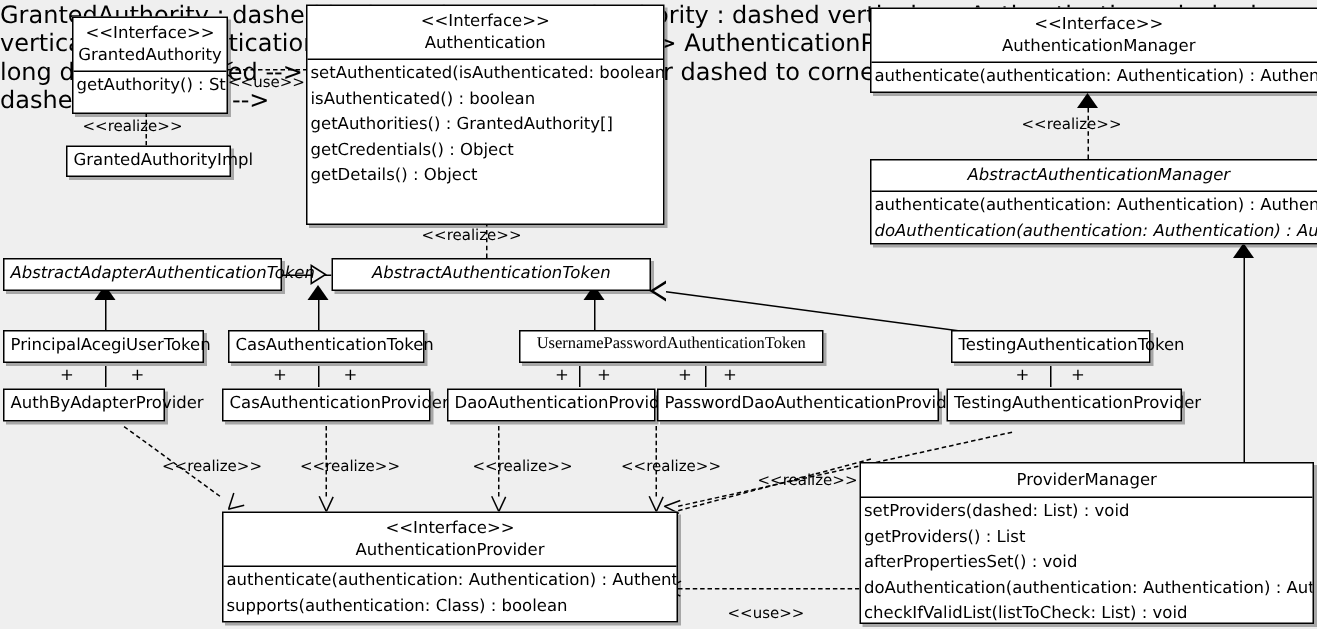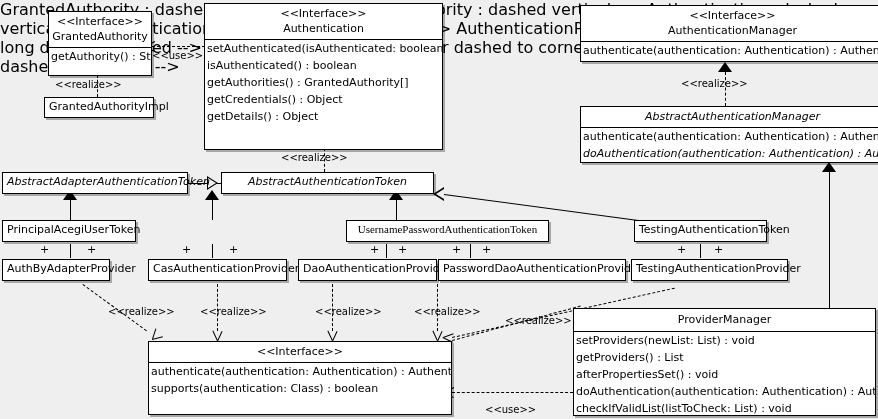--- a/index.html
+++ b/index.html
@@ -385,20 +385,25 @@
   </div>
 
   
   <div class="uml-box uml-simple" style="left:2px; top:220px; width:134px; height:22px;">
     <div class="uml-head">
       <span class="uml-name">PrincipalAcegiUserToken</span>
     </div>
   </div>
 
   
+  <div class="uml-box uml-simple" style="left:152px; top:220px; width:131px; height:22px;">
+    <div class="uml-head">
+      <span class="uml-name">CasAuthenticationToken</span>
+    </div>
+  </div>
 
   
   <div class="uml-box uml-simple" style="left:346px; top:220px; width:203px; height:22px;font-family:Liberation Serif, serif;">
     <div class="uml-head">
       <span class="uml-name">UsernamePasswordAuthenticationToken</span>
     </div>
   </div>
 
   
   <div class="uml-box uml-simple" style="left:634px; top:220px; width:133px; height:22px;">
@@ -439,34 +444,35 @@
   <div class="uml-box uml-simple" style="left:631px; top:259px; width:157px; height:22px;">
     <div class="uml-head">
       <span class="uml-name">TestingAuthenticationProvider</span>
     </div>
   </div>
 
   
   <div class="uml-box" style="left:148px; top:341px; width:304px; height:74px;">
     <div class="uml-head">
       <span class="uml-stereo">&lt;&lt;Interface&gt;&gt;</span>
+      <span class="uml-name">AuthenticationProvider</span>
     </div>
     <div class="uml-compart">
       <div class="uml-member">authenticate(authentication: Authentication) : Authentication</div>
       <div class="uml-member">supports(authentication: Class) : boolean</div>
     </div>
   </div>
 
   
   <div class="uml-box" style="left:573px; top:308px; width:303px; height:108px;">
     <div class="uml-head" style="padding-top:3px; padding-bottom:4px;">
       <span class="uml-name">ProviderManager</span>
     </div>
     <div class="uml-compart">
-      <div class="uml-member">setProviders(newList: List) : void</div>
+      <div class="uml-member">setProviders(dashed: List) : void</div>
       <div class="uml-member">getProviders() : List</div>
       <div class="uml-member">afterPropertiesSet() : void</div>
       <div class="uml-member">doAuthentication(authentication: Authentication) : Authentication</div>
       <div class="uml-member">checkIfValidList(listToCheck: List) : void</div>
     </div>
   </div>
 
 </div>
 
 </body></html>

